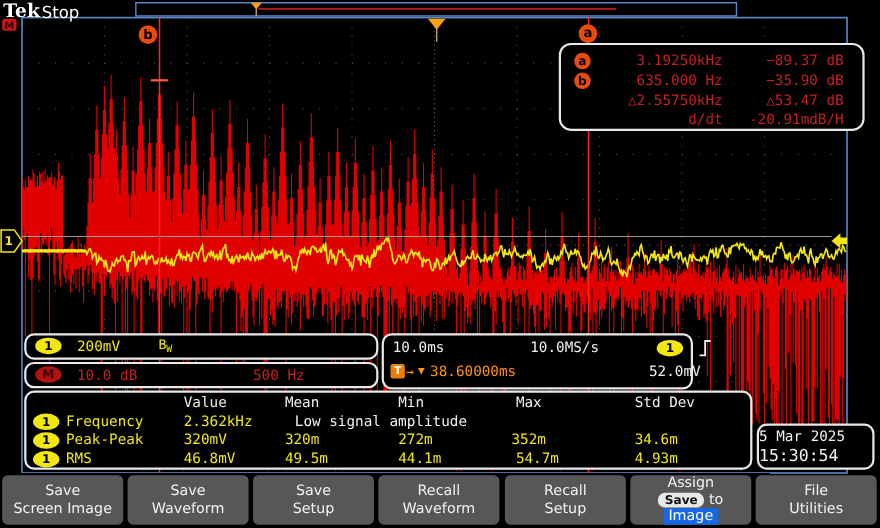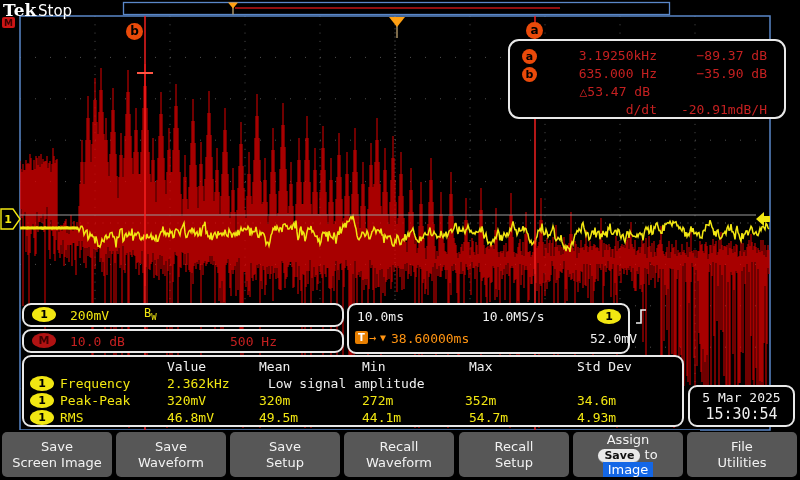--- a/index.html
+++ b/index.html
@@ -98,20 +98,21 @@
       <span class="freq red">3.19250kHz</span>
       <span class="amp red">−89.37 dB</span>
     </div>
     <div class="crow">
       <span class="cb"><span class="cbadge">b</span></span>
       <span class="freq red">635.000 Hz</span>
       <span class="amp red">−35.90 dB</span>
     </div>
     <div class="crow">
       <span class="cb"></span>
+      <span class="freq red">△2.55750kHz</span>
       <span class="amp red">△53.47 dB</span>
     </div>
     <div class="crow">
       <span class="cb"></span>
       <span class="freq red">d/dt</span>
       <span class="amp red">-20.91mdB/H</span>
     </div>
   </div>
 
   <div class="robox" style="left:22px;top:303px;width:322px;height:24px;">
@@ -163,21 +164,21 @@
 
     <span class="badge abs" style="left:6px;top:53px;">1</span>
     <span class="mcell yel" style="left:36px;top:53px;">RMS</span>
     <span class="mcell yel" style="left:143px;top:53px;">46.8mV</span>
     <span class="mcell yel" style="left:235px;top:53px;">49.5m</span>
     <span class="mcell yel" style="left:338px;top:53px;">44.1m</span>
     <span class="mcell yel" style="left:445px;top:53px;">54.7m</span>
     <span class="mcell yel" style="left:553px;top:53px;">4.93m</span>
   </div>
 
-  <div class="robox" style="left:688px;top:385px;width:107px;height:42px;text-align:center;">
+  <div class="robox" style="left:688px;top:385px;width:107px;height:42px;">
     <div class="wht" style="margin-top:3px;font-size:13px;">5 Mar 2025</div>
     <div class="wht" style="font-size:15px;">15:30:54</div>
   </div>
 
   <div id="menu">
     <div class="mbtn" style="left:2px;">
         <span>Save</span>
         <span>Screen Image</span>
       </div>
     <div class="mbtn" style="left:116px;">

